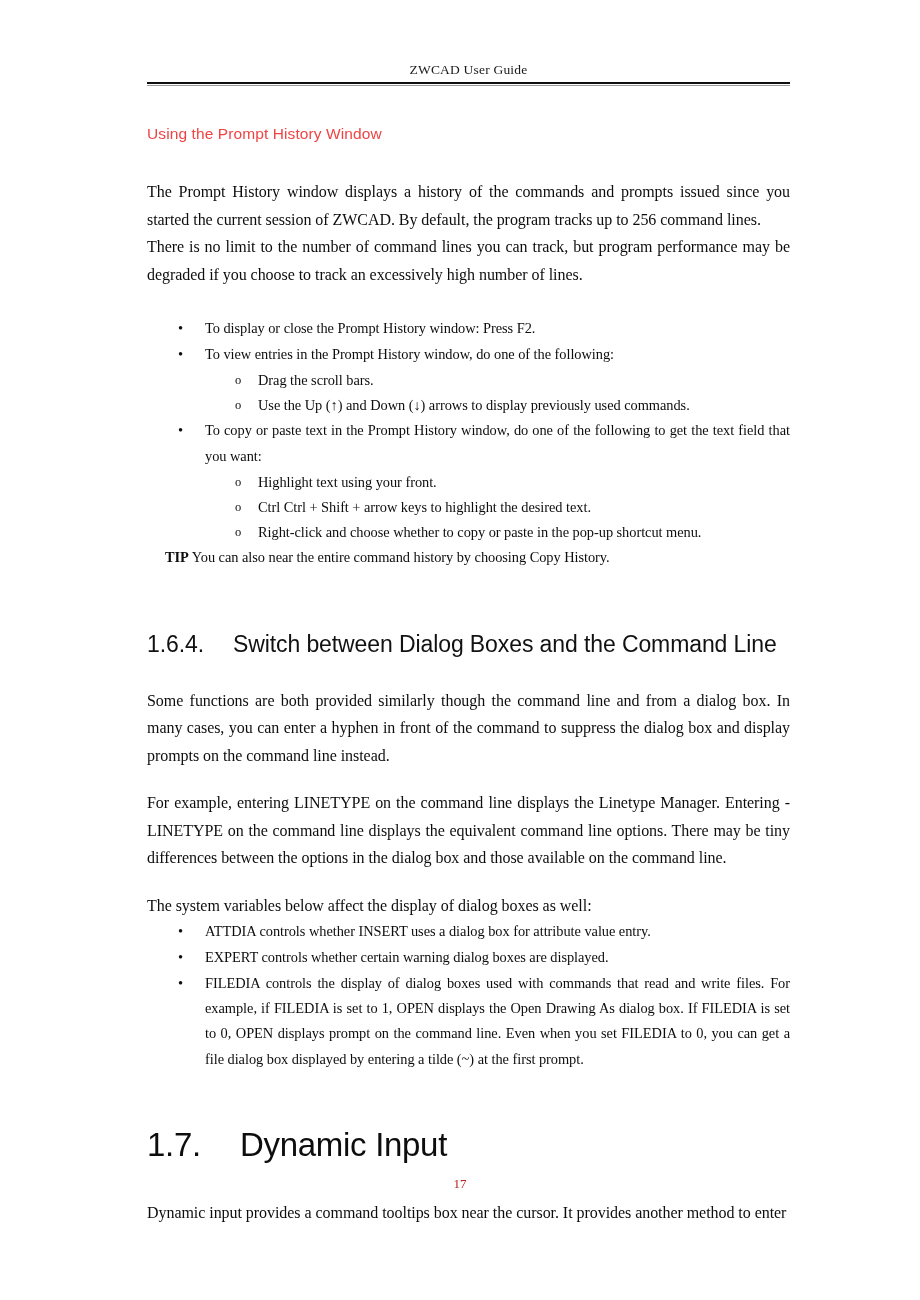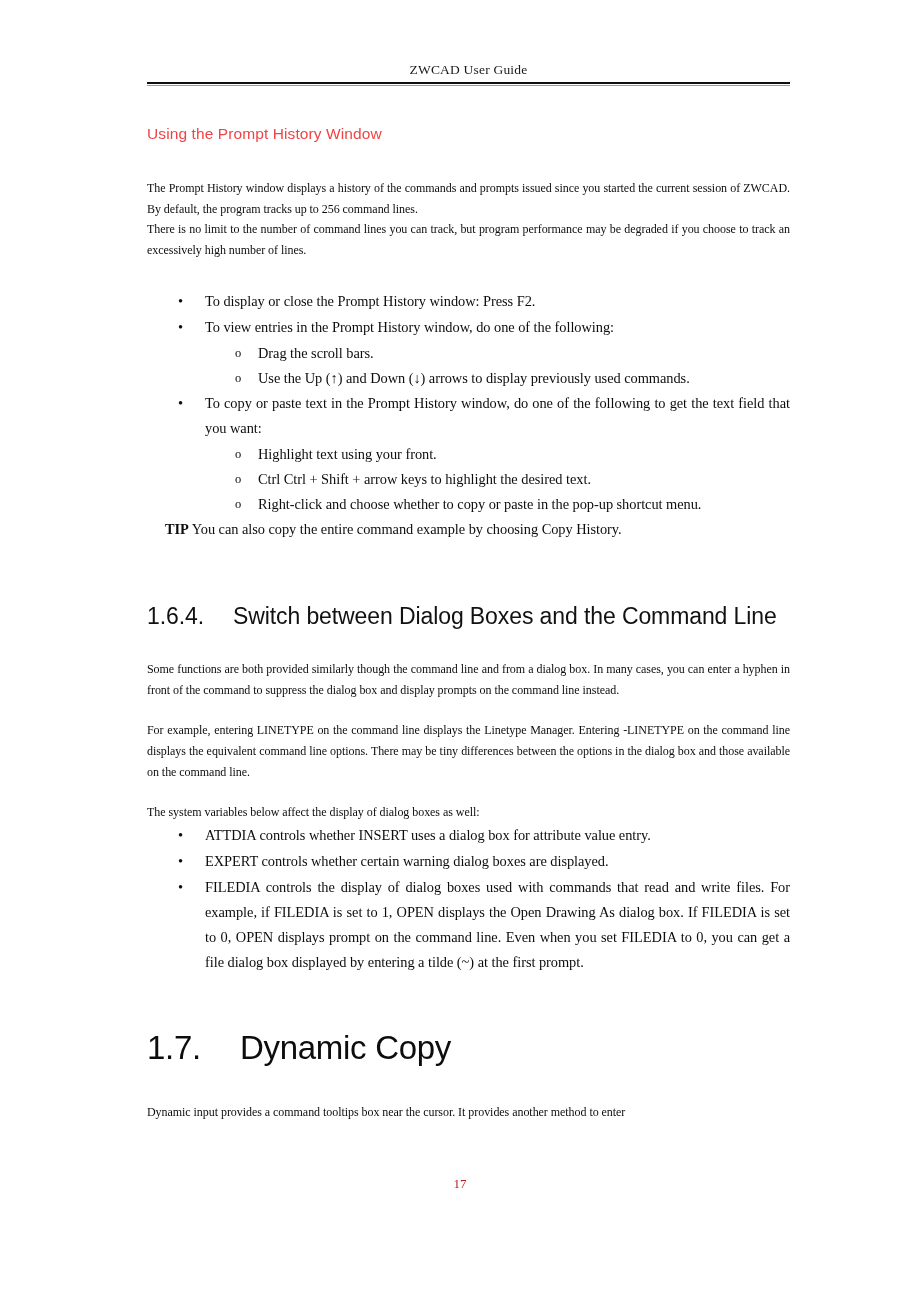--- a/index.html
+++ b/index.html
@@ -96,21 +96,21 @@
   }
   h1.chapter-heading .num {
     display: inline-block;
     width: 93px;
     flex: 0 0 93px;
   }
 
   
   p.body {
     font-family: "Liberation Serif", serif;
-    font-size: 12px;
+    font-size: 16px;
     line-height: 1.72;
     text-align: justify;
     margin: 0;
     color: #0d0d0d;
     letter-spacing: -.05px;
   }
   p.body.flush { text-align: left; }
   .sp-20 { height: 20px; }
   .sp-28 { height: 28px; }
   .sp-34 { height: 34px; }
@@ -248,21 +248,21 @@
         <span>Ctrl Ctrl + Shift + arrow keys to highlight the desired text.</span>
       </li>
       <li>
         <span class="marker">o</span>
         <span>Right-click and choose whether to copy or paste in the pop-up shortcut menu.</span>
       </li>
     </ul>
 
     <div class="tip-line">
       <span class="tip-label">TIP</span>
-      <span>You can also copy the entire command example by choosing Copy History.</span>
+      <span>You can also near the entire command history by choosing Copy History.</span>
     </div>
 
     <div class="sp-60"></div>
 
     <h1 class="section-heading">
       <span class="num">1.6.4.</span>
       <span>Switch between Dialog Boxes and the Command Line</span>
     </h1>
 
     <div class="sp-28"></div>
@@ -289,21 +289,21 @@
       <li>
         <span class="marker">•</span>
         <span>FILEDIA controls the display of dialog boxes used with commands that read and write files. For example, if FILEDIA is set to 1, OPEN displays the Open Drawing As dialog box. If FILEDIA is set to 0, OPEN displays prompt on the command line. Even when you set FILEDIA to 0, you can get a file dialog box displayed by entering a tilde (~) at the first prompt.</span>
       </li>
     </ul>
 
     <div class="sp-52"></div>
 
     <h1 class="chapter-heading">
       <span class="num">1.7.</span>
-      <span>Dynamic Copy</span>
+      <span>Dynamic Input</span>
     </h1>
 
     <div class="sp-34"></div>
 
     <p class="body flush">Dynamic input provides a command tooltips box near the cursor. It provides another method to enter</p>
 
   </div>
 
   <div class="footer">
     <span>17</span>

